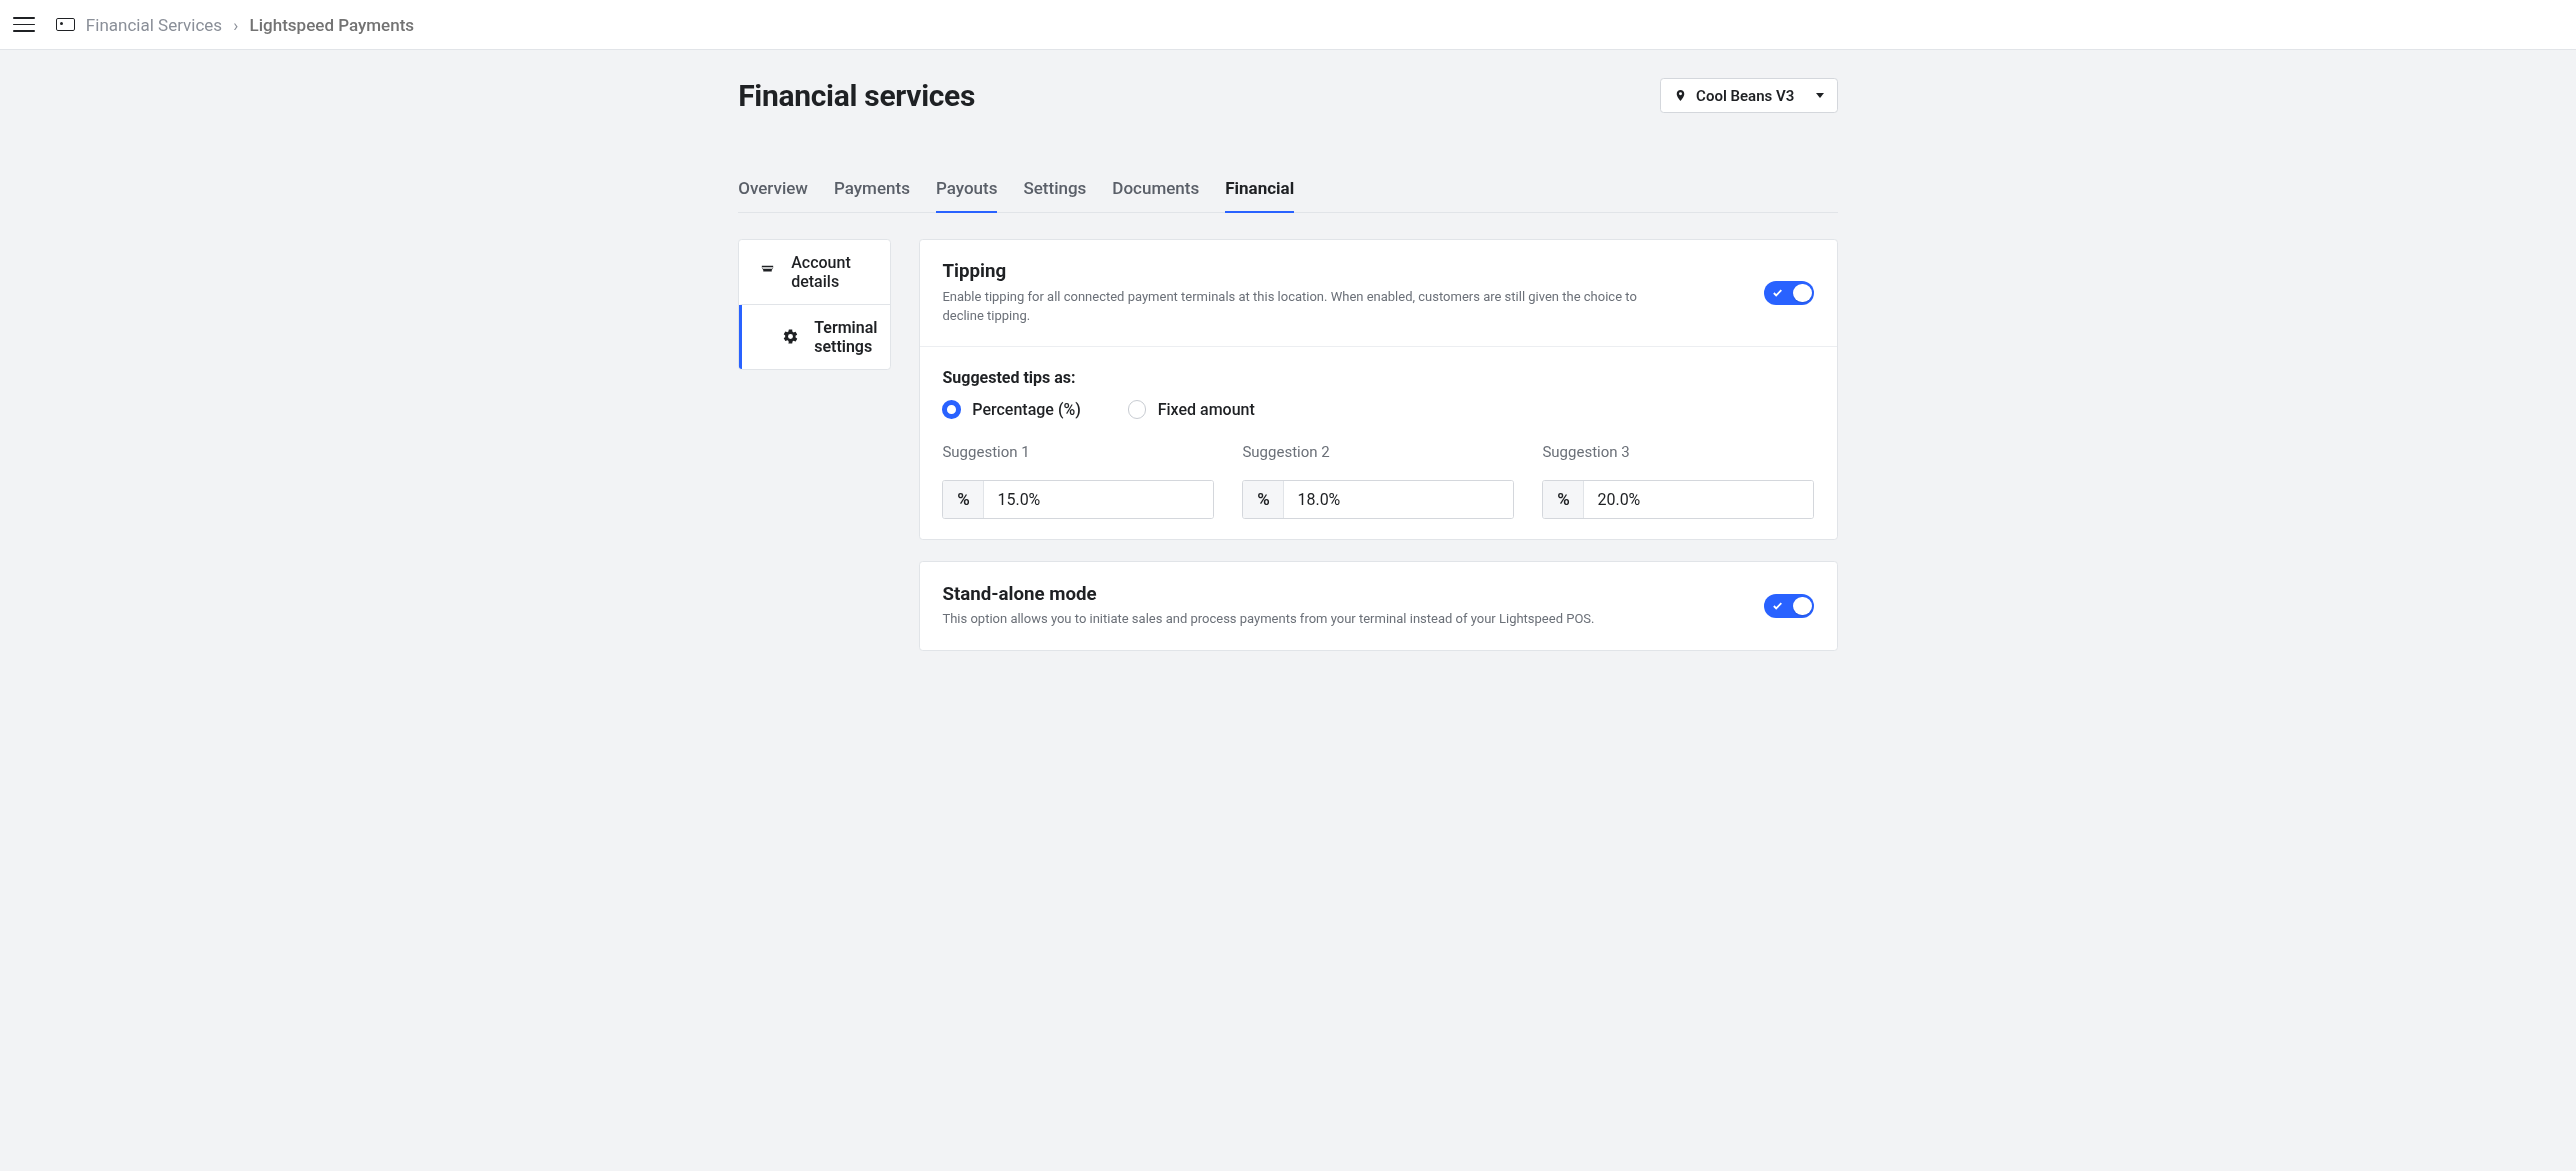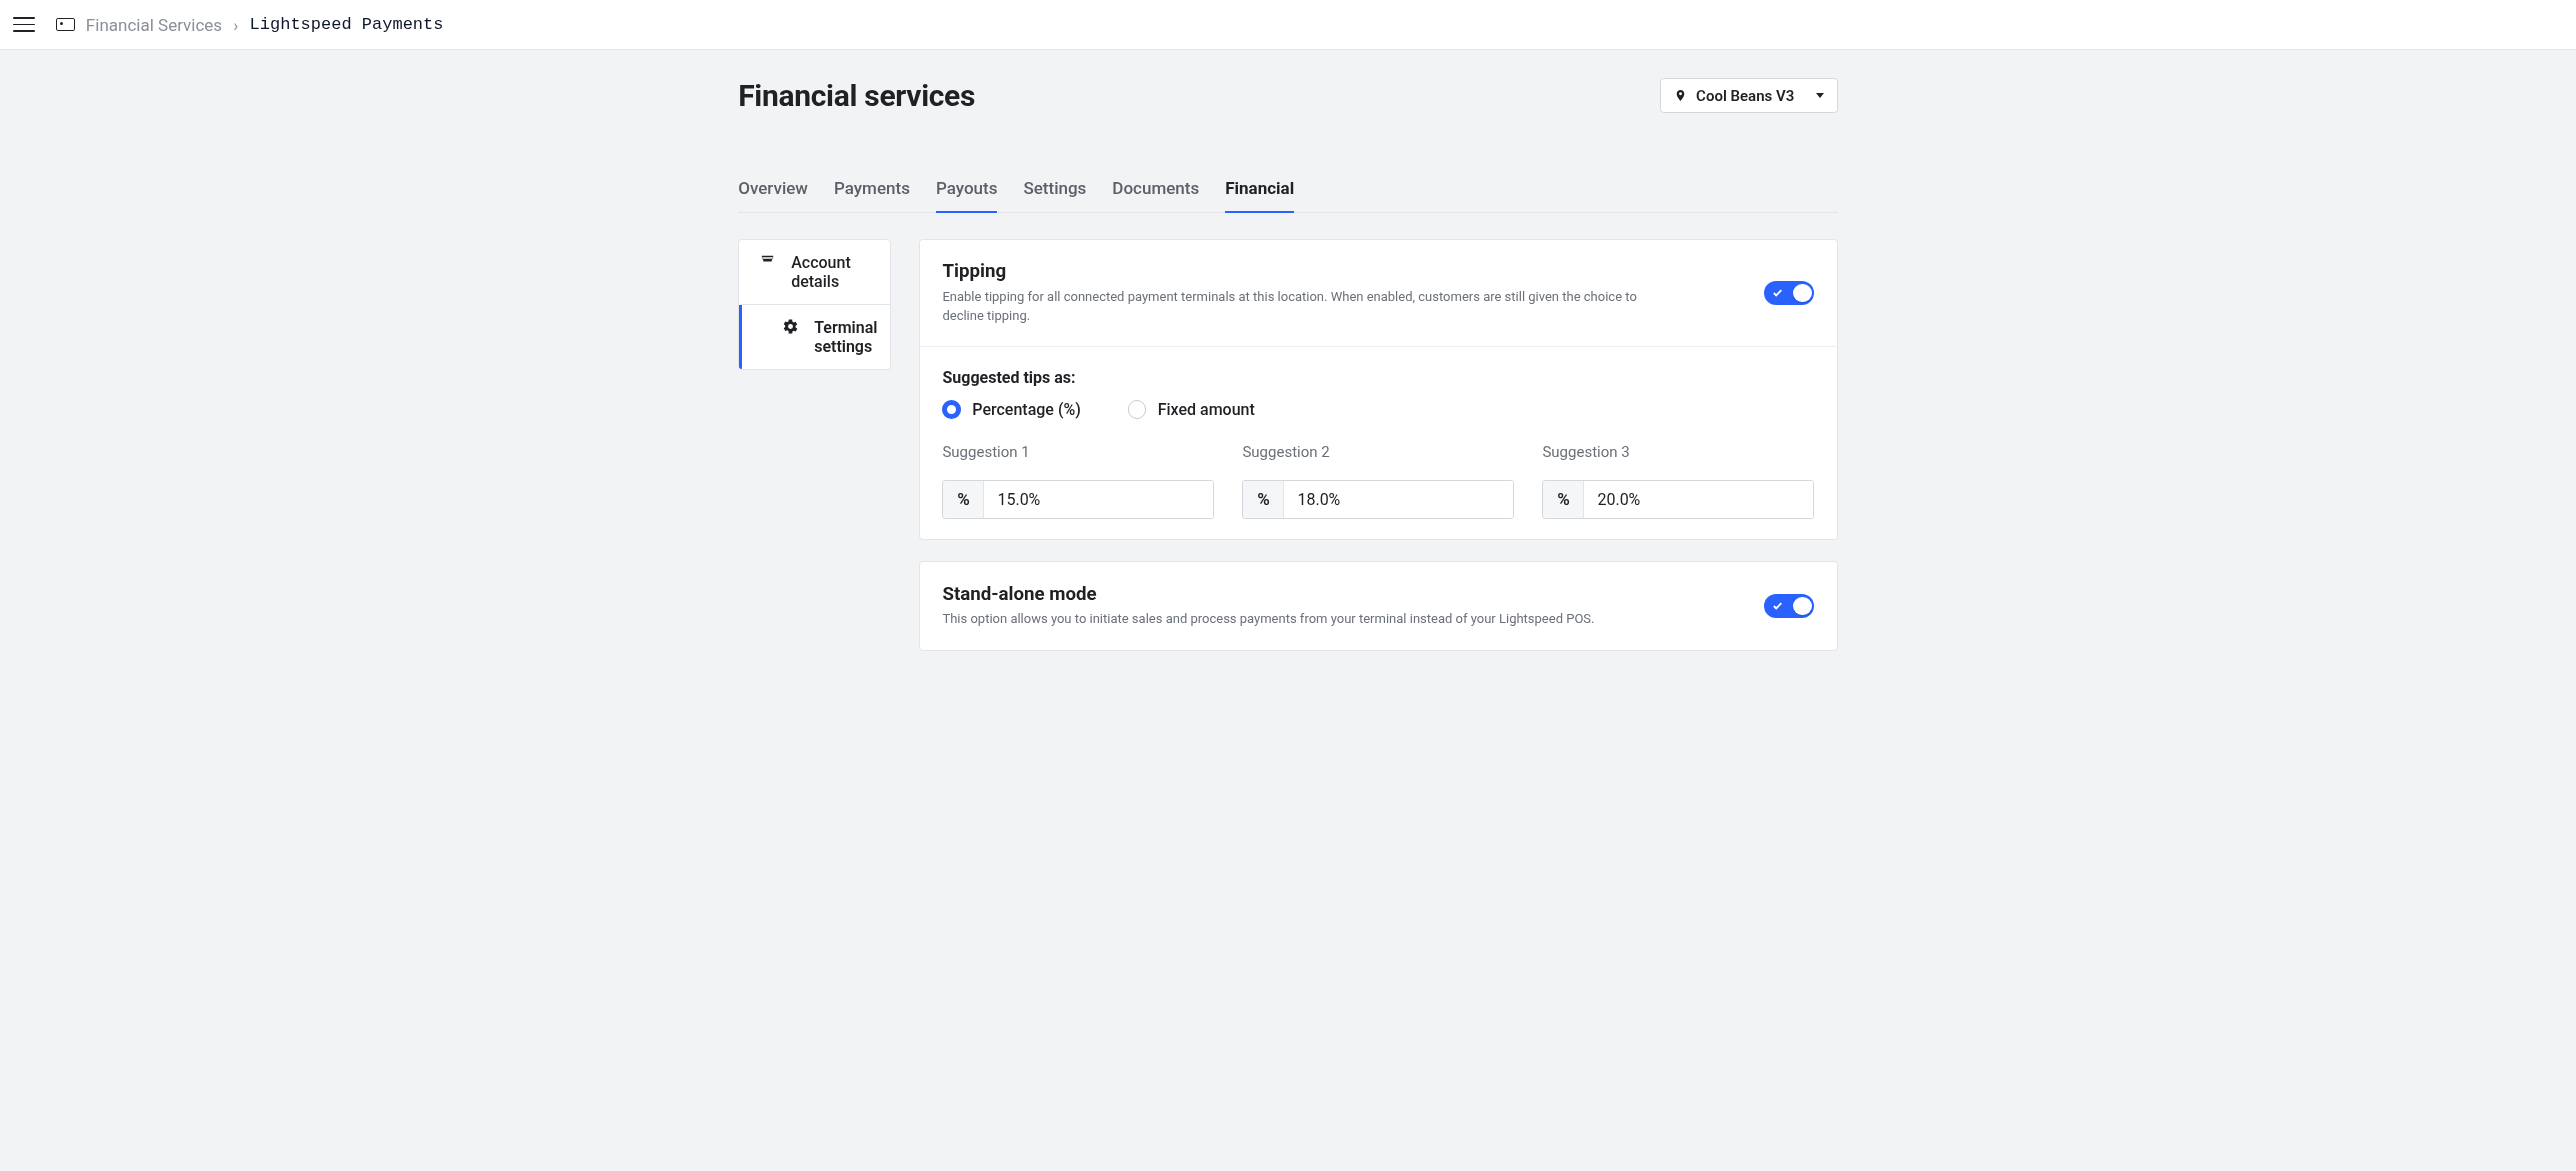--- a/index.html
+++ b/index.html
@@ -35,21 +35,21 @@
   }
   .breadcrumb .app-icon {
     width: 18.7px; height: 13px; border: 1.9px solid #1f2124; border-radius: 1.9px;
     position: relative; display: inline-block;
   }
   .breadcrumb .app-icon:before {
     content:""; position:absolute; left:2.8px; top:2.8px; width:3.7px; height:3.7px; border-radius:50%; background:#1f2124;
   }
   .breadcrumb .muted { color: #8a8f98; }
   .breadcrumb .sep { color: #8a8f98; }
-  .breadcrumb .current { color: #0f172a; font-weight: 500; font-family: Liberation Mono, monospace; }
+  .breadcrumb .current { color: #737373; font-weight: 500; }
 
   
   .page {
     max-width: 1122px;
     margin: 0 auto;
     padding: 28px 11.2px 37px 11.2px;
   }
   .page-header {
     display: flex; align-items: flex-start; justify-content: space-between;
     margin-bottom: 7.5px;
@@ -94,21 +94,21 @@
 
   
   .settings-layout {
     display: flex; gap: 28px; margin-top: 26px; align-items:flex-start;
   }
   .settings-nav {
     width: 271px; background: #fff; border: 0.9px solid #e1e4e8; border-radius: 3.7px;
     overflow: hidden;
   }
   .settings-nav-item {
-    display: flex; gap: 15px;
+    display: flex; align-items: center; gap: 15px;
     padding: 13px 17px; font-size: 16px; font-weight: 500;
     cursor: pointer; border-bottom: 0.9px solid #e1e4e8;
     border-left: 3.7px solid transparent;
   }
   .settings-nav-item:last-child { border-bottom: none; padding-left: 40px; }
   .settings-nav-item.active { border-left-color: #2962ff; font-weight: 600; }
   .settings-nav-item .icon { width:17px; height:17px; color:#1f2124; flex:0 0 auto; }
 
   .settings-content { flex: 1; display:flex; flex-direction:column; gap: 20.6px; }
 

